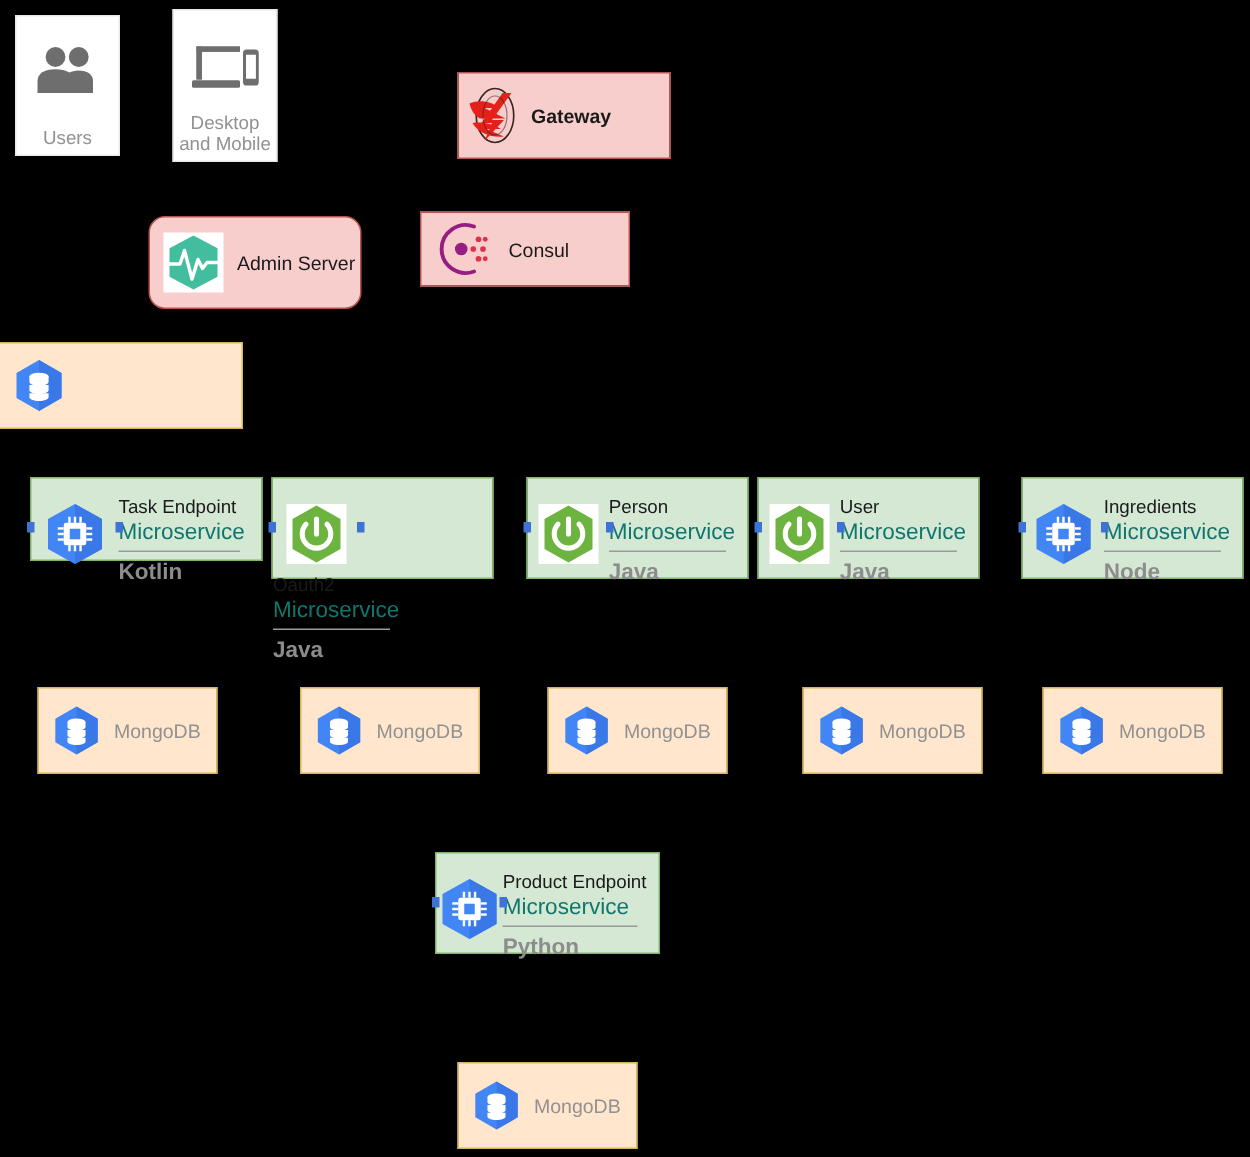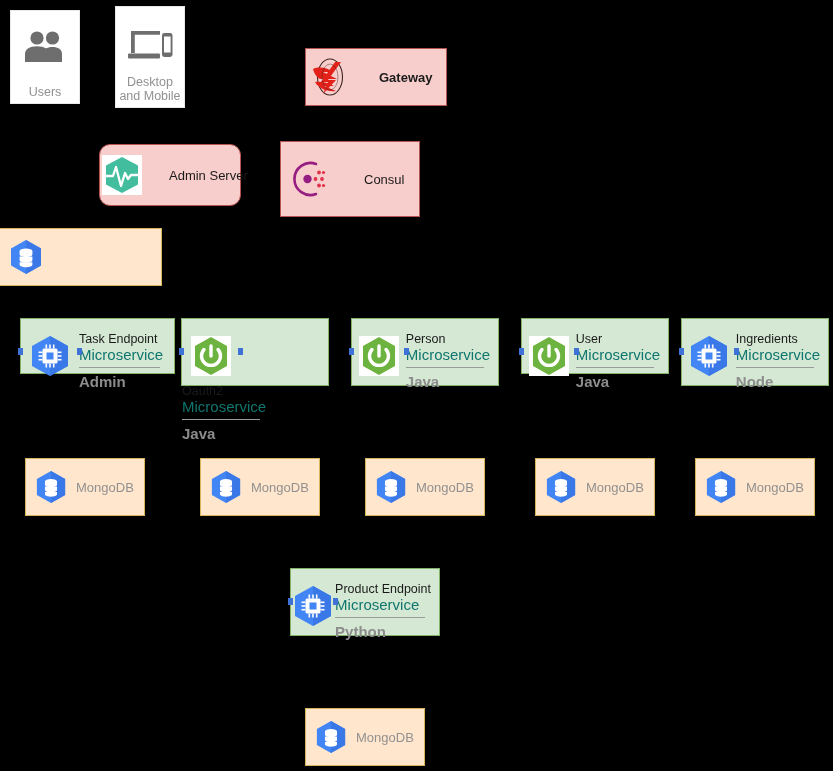--- a/index.html
+++ b/index.html
@@ -39,21 +39,20 @@
     padding-bottom: 4px;
   }
 
   
   .infra {
     background: #f8cecc;
     border: 1px solid #b85450;
     display: flex;
     flex-direction: row;
     align-items: center;
-    gap: 25px;
   }
   .infra .infra-label {
     font-size: 13px;
     color: #1a1a1a;
     white-space: nowrap;
   }
   .infra .infra-label.bold { font-weight: bold; }
 
   
   .store {
@@ -175,21 +174,21 @@
   <span style="width:58px; display:flex; align-items:center; justify-content:center;">
     <svg width="44" height="44" viewBox="0 0 44 44" xmlns="http://www.w3.org/2000/svg">
       <rect x="2" y="2" width="40" height="40" fill="#ffffff"></rect>
       <polygon points="22,4 38,12.5 38,31.5 22,40 6,31.5 6,12.5" fill="#42bd9d"></polygon>
       <polyline points="6,23 13,23 16,14 21,33 25,20 28,26 31,22 38,22" fill="none" stroke="#ffffff" stroke-width="2.3" stroke-linejoin="round" stroke-linecap="round"></polyline>
     </svg>
   </span>
   <span class="infra-label">Admin Server</span>
 </div>
 
-<div class="node infra" style="left:280px; top:141px; width:140px; height:76px;">
+<div class="node infra" style="left:280px; top:141px; width:140px; height:50px;">
   <span style="width:58px; display:flex; align-items:center; justify-content:center;">
     <svg width="42" height="42" viewBox="0 0 42 42" xmlns="http://www.w3.org/2000/svg">
       <path d="M27 6 A16 16 0 1 0 27 36" fill="none" stroke="#961d81" stroke-width="2.6" stroke-linecap="round"></path>
       <circle cx="18.5" cy="21" r="4.2" fill="#961d81"></circle>
       <circle cx="26.5" cy="21" r="1.9" fill="#e0314a"></circle>
       <circle cx="33" cy="21" r="1.9" fill="#e0314a"></circle>
       <circle cx="30" cy="14.5" r="1.9" fill="#e0314a"></circle>
       <circle cx="30" cy="27.5" r="1.9" fill="#e0314a"></circle>
       <circle cx="34.5" cy="27.5" r="1.6" fill="#e0314a"></circle>
       <circle cx="34.5" cy="14.5" r="1.6" fill="#e0314a"></circle>
@@ -231,21 +230,21 @@
       <rect x="8.5" y="23.9" width="4" height="1.6" fill="#ffffff"></rect>
       <rect x="27.5" y="16.5" width="4" height="1.6" fill="#ffffff"></rect>
       <rect x="27.5" y="20.2" width="4" height="1.6" fill="#ffffff"></rect>
       <rect x="27.5" y="23.9" width="4" height="1.6" fill="#ffffff"></rect>
     </svg>
   </span>
   <span class="svc-text">
     <span class="svc-title">Task Endpoint</span>
     <div class="svc-sub">Microservice</div>
     <div class="svc-rule"></div>
-    <div class="svc-lang">Admin</div>
+    <div class="svc-lang">Kotlin</div>
   </span>
 </div>
 
 <div class="node svc" style="left:181px; top:318px; width:148px; height:68px;flex-direction:column;">
   <span class="svc-icon-wrap icon-pos">
     <span class="stub left"></span>
     <span class="stub right"></span>
     <svg width="42" height="42" viewBox="0 0 42 42" xmlns="http://www.w3.org/2000/svg">
       <rect x="1" y="1" width="40" height="40" fill="#ffffff"></rect>
       <polygon points="21,2 37,11 37,31 21,40 5,31 5,11" fill="#6db33f"></polygon>
@@ -273,21 +272,21 @@
     </svg>
   </span>
   <span class="svc-text">
     <span class="svc-title">Person</span>
     <div class="svc-sub">Microservice</div>
     <div class="svc-rule"></div>
     <div class="svc-lang">Java</div>
   </span>
 </div>
 
-<div class="node svc" style="left:521px; top:318px; width:148px; height:56px;">
+<div class="node svc" style="left:505px; top:318px; width:148px; height:68px;">
   <span class="svc-icon-wrap icon-pos">
     <span class="stub left"></span>
     <span class="stub right"></span>
     <svg width="42" height="42" viewBox="0 0 42 42" xmlns="http://www.w3.org/2000/svg">
       <rect x="1" y="1" width="40" height="40" fill="#ffffff"></rect>
       <polygon points="21,2 37,11 37,31 21,40 5,31 5,11" fill="#6db33f"></polygon>
       <path d="M21 11 v10" fill="none" stroke="#ffffff" stroke-width="3.4" stroke-linecap="round"></path>
       <path d="M14 14.5 A9.5 9.5 0 1 0 28 14.5" fill="none" stroke="#ffffff" stroke-width="3.4" stroke-linecap="round"></path>
     </svg>
   </span>

